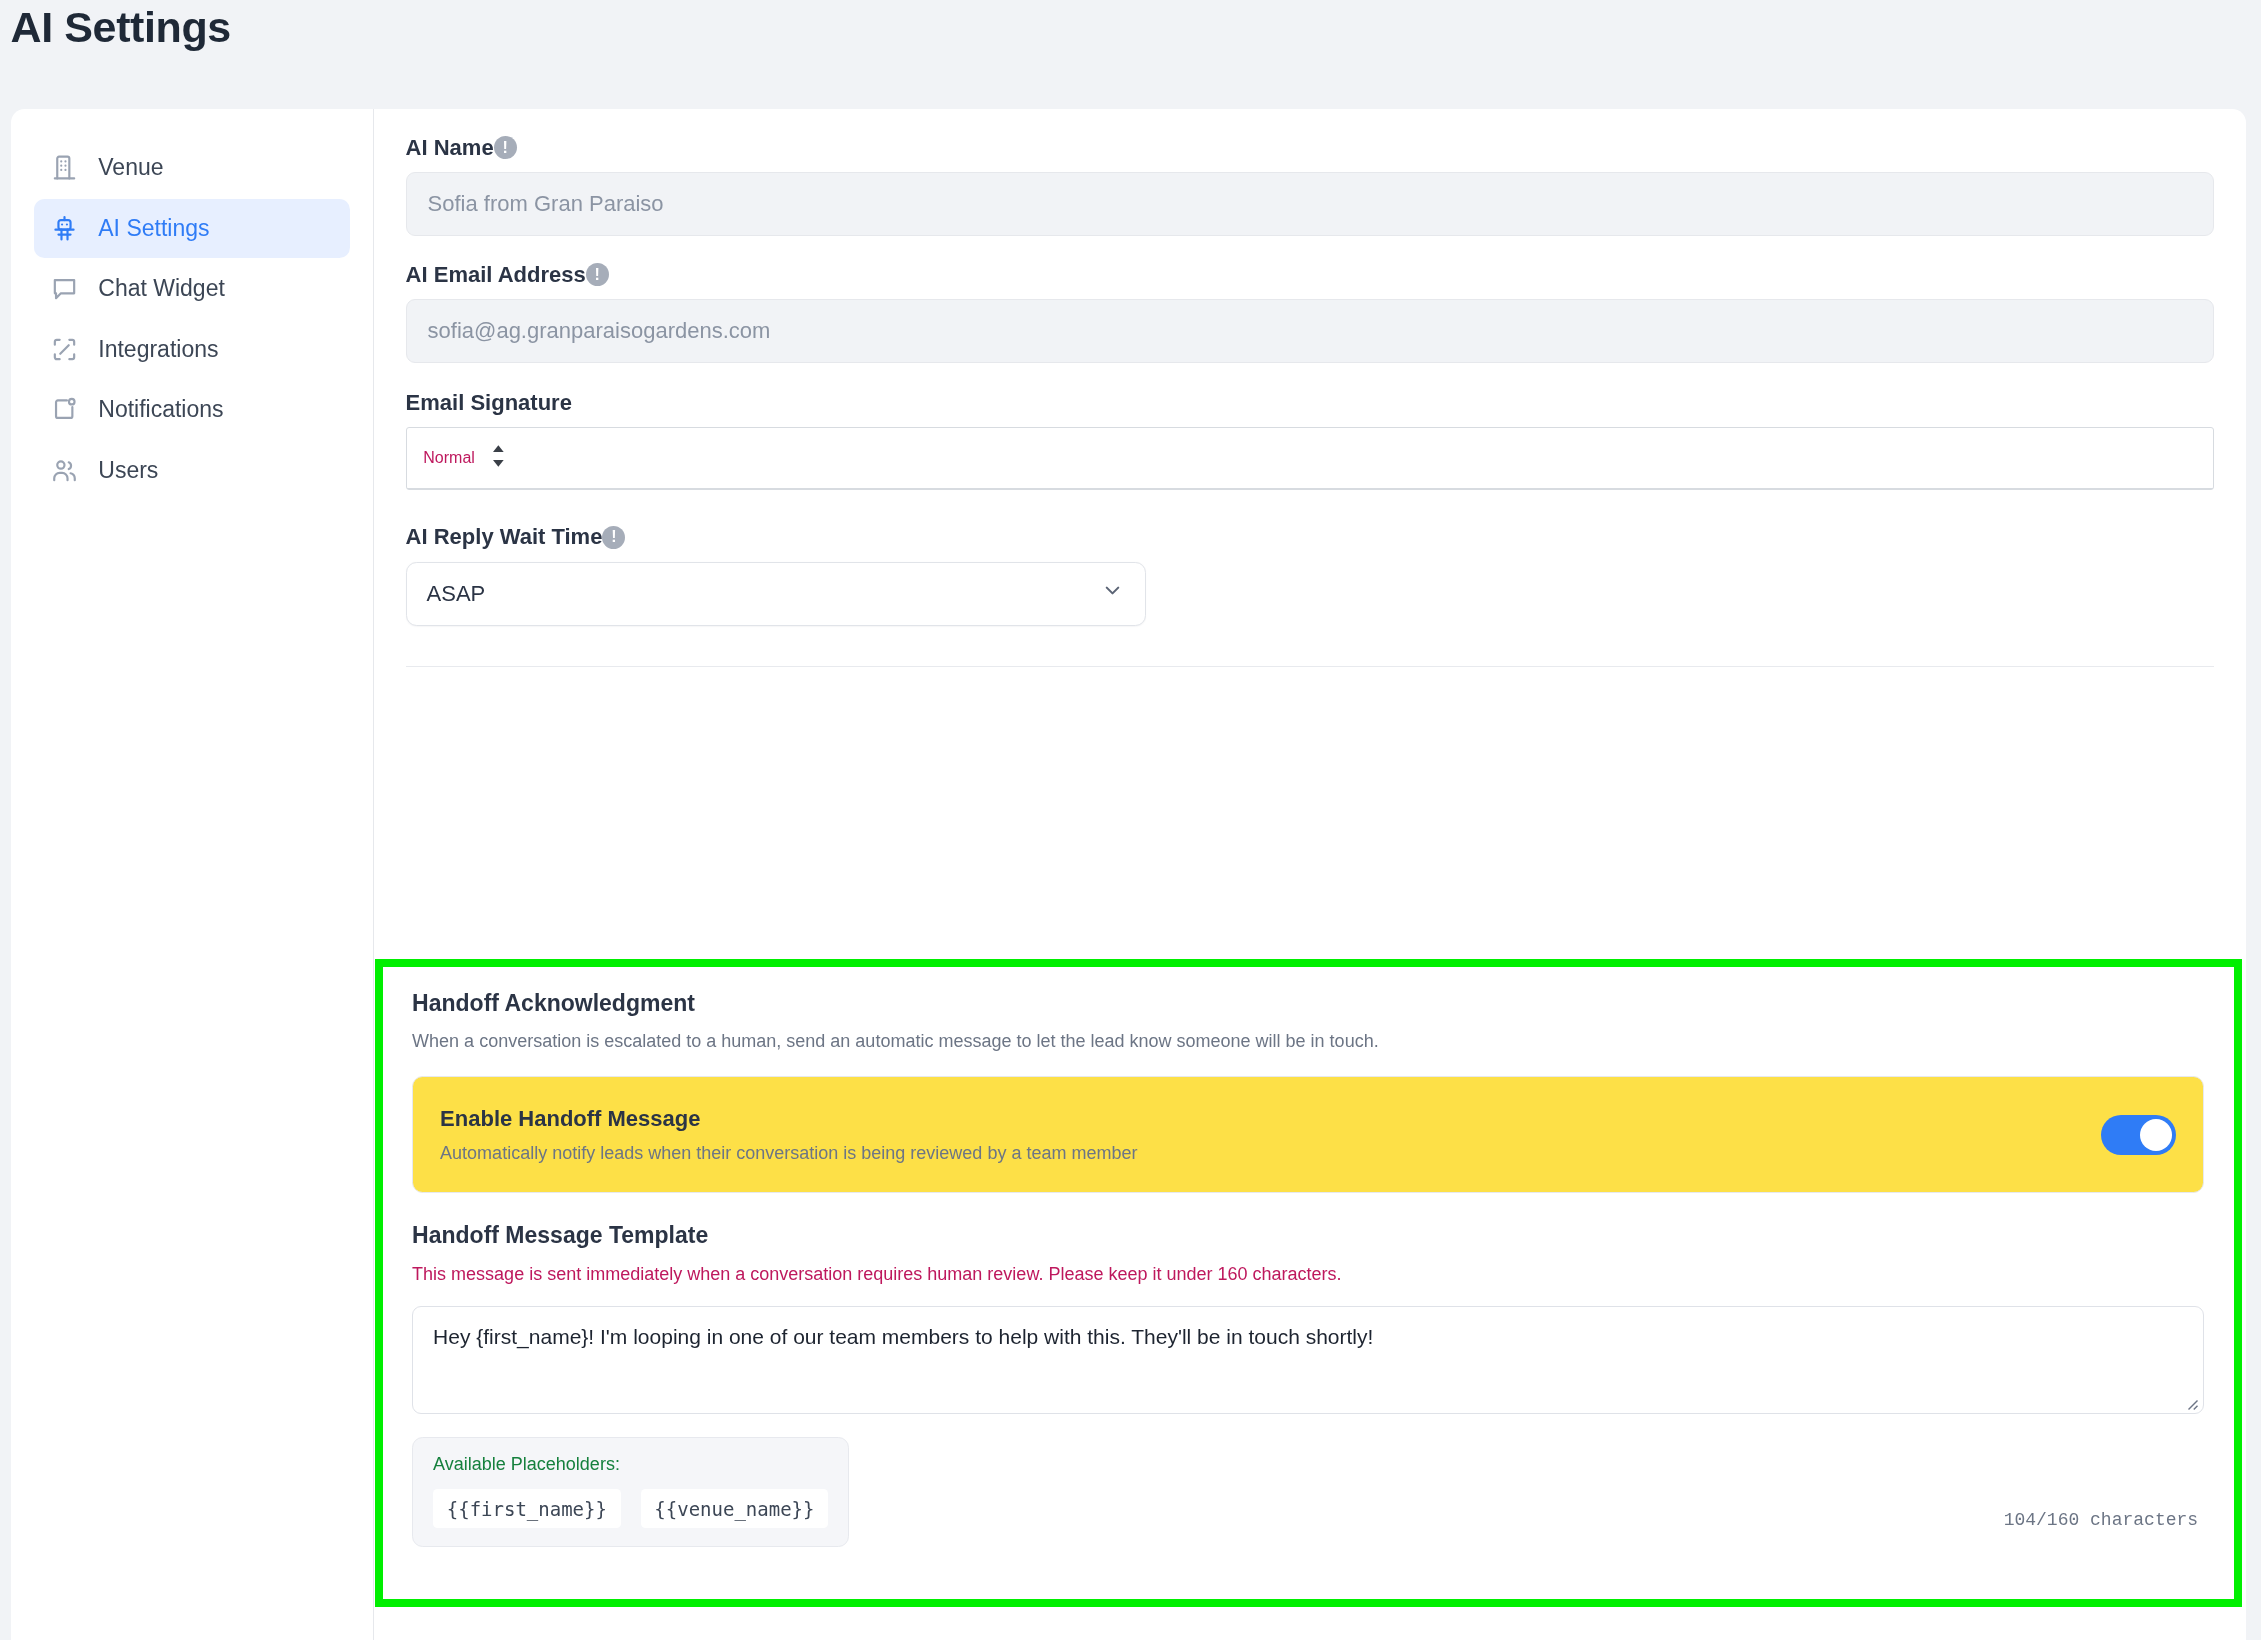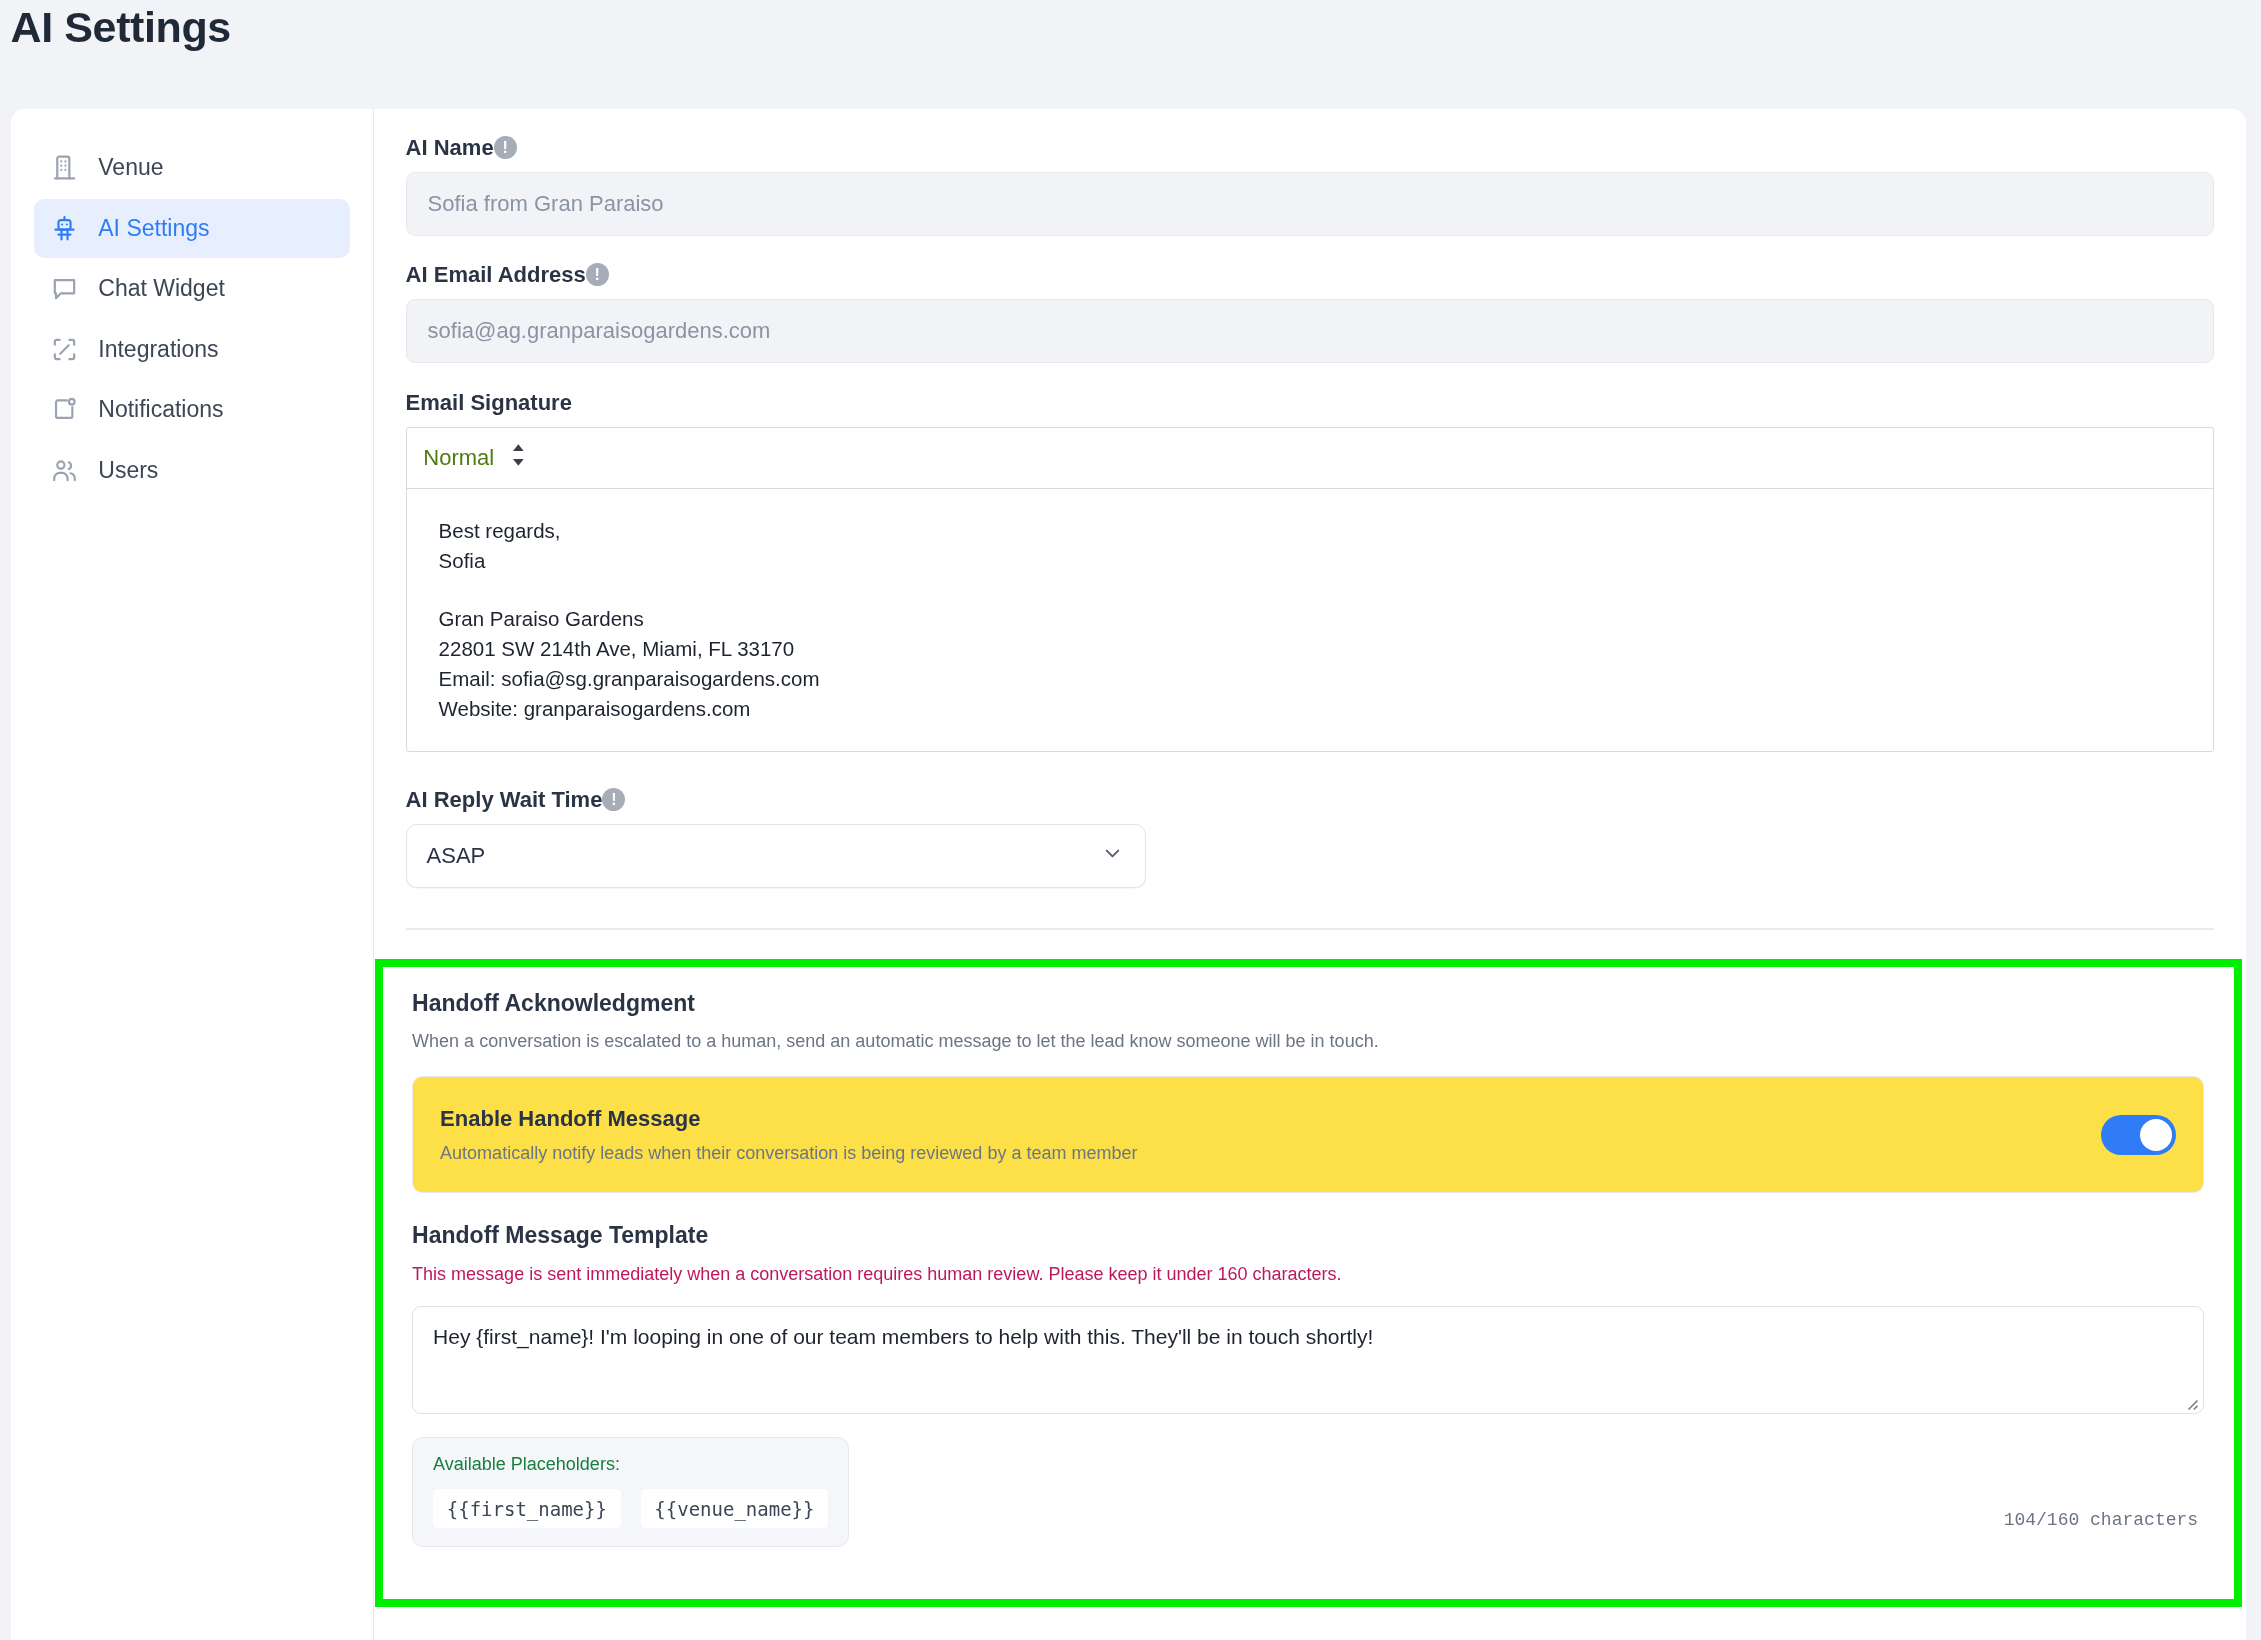--- a/index.html
+++ b/index.html
@@ -121,22 +121,22 @@
     height: 61px;
     border-bottom: 1.5px solid #d7dbe0;
     display: flex;
     align-items: center;
     padding: 0 16.7px;
   }
   .sel {
     position: relative;
     display: flex;
     align-items: center;
-    font-size: 22px;
-    color: #4d7c0f;
+    font-size: 16px;
+    color: #be185d;
     cursor: pointer;
     padding-right: 38px;
   }
   .sel .caret { position: absolute; right: 6px; top: 50%; transform: translateY(-50%); }
   .editor-body {
     padding: 27px 0 27px 32px;
     font-size: 20.5px;
     line-height: 1.46;
     color: #1d2430;
     min-height: 243px;
@@ -372,29 +372,20 @@
           <div class="sel">
             <span>Normal</span>
             <span class="caret">
               <svg width="16.7" height="24" viewBox="0 0 12 18" fill="#3a3f47">
                 <path d="M6 1 L10 6 L2 6 Z"></path>
                 <path d="M6 17 L10 12 L2 12 Z"></path>
               </svg>
             </span>
           </div>
         </div>
-        <div class="editor-body">
-          <div>Best regards,</div>
-          <div>Sofia</div>
-          <div class="blank"></div>
-          <div>Gran Paraiso Gardens</div>
-          <div>22801 SW 214th Ave, Miami, FL 33170</div>
-          <div>Email: sofia@sg.granparaisogardens.com</div>
-          <div>Website: granparaisogardens.com</div>
-        </div>
       </div>
     </div>
 
     <div class="field">
       <div class="label-row">
         <span class="label-text">AI Reply Wait Time</span>
         <span class="info-icon">!</span>
       </div>
       <div class="select-box">
         <span>ASAP</span>

